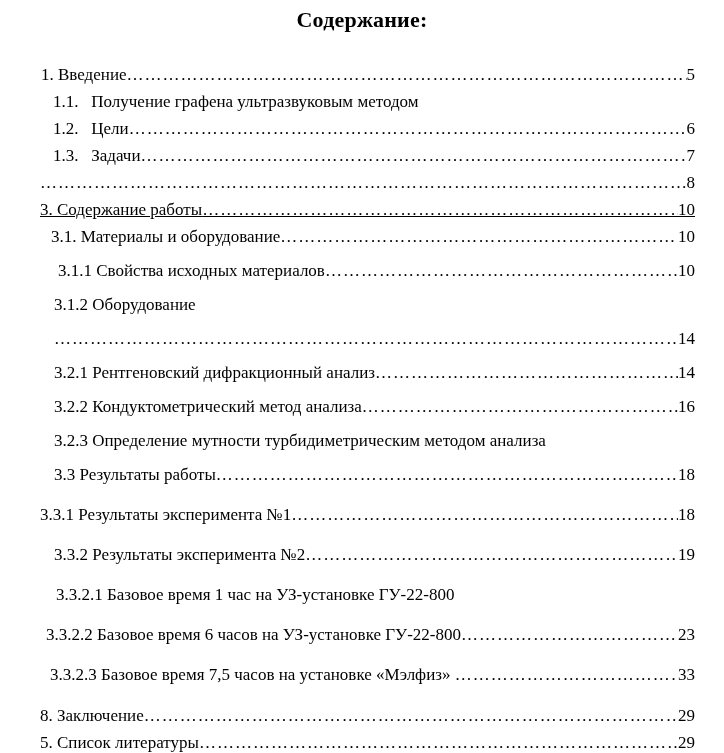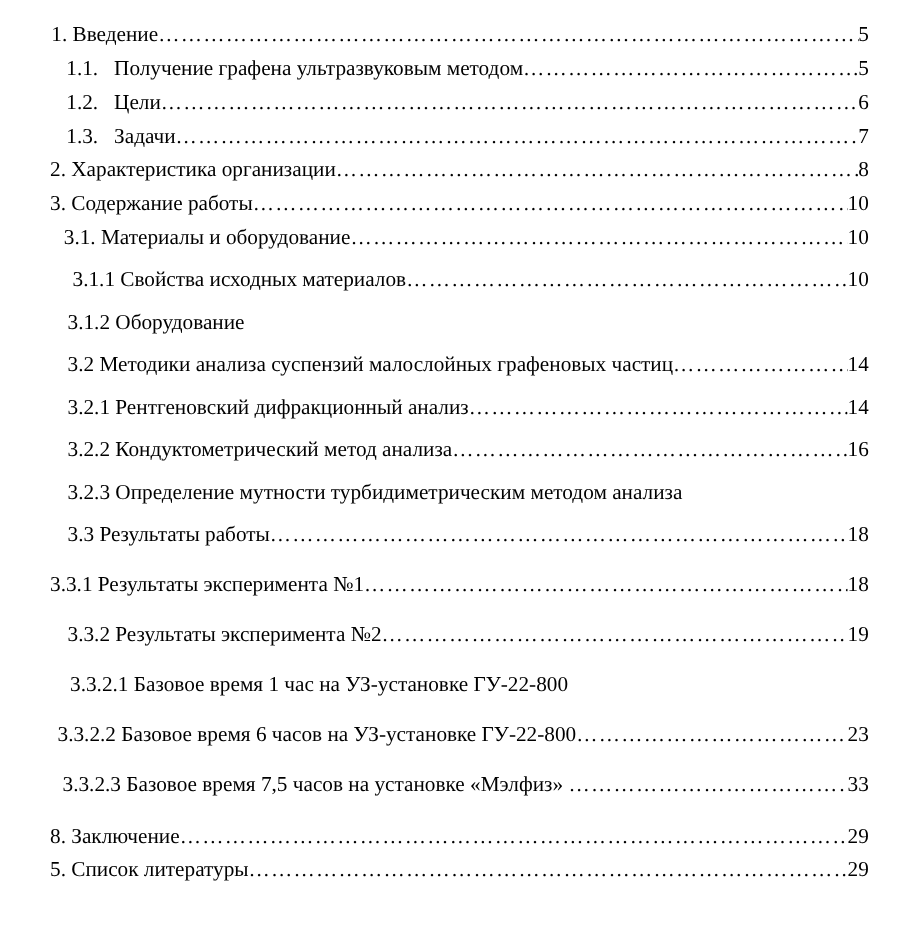--- a/index.html
+++ b/index.html
@@ -21,21 +21,21 @@
   }
   .doc-title {
     margin: 6px 0 0 0;
     text-align: center;
     font-size: 22px;
     line-height: 28px;
     font-weight: bold;
     letter-spacing: 0.2px;
   }
   .toc {
-    margin-top: 17px;
+    margin-top: 30px;
     padding-right: 29px; 
   }
   .toc-row {
     display: flex;
     align-items: baseline;
     line-height: 22px;
     height: 22px;
     font-size: 17px;
     margin-top: 5px;
     overflow: hidden;
@@ -57,68 +57,67 @@
   }
   .page-num {
     flex: 0 0 auto;
     white-space: pre;
   }
 </style>
 </head>
 <body>
 
 <div class="page">
+  <h1 class="doc-title">Содержание:</h1>
   <div class="toc" id="toc">
       <div class="toc-row" style="padding-left: 41px;">
         <span class="entry-text">1. Введение</span>
         <span class="leader">………………………………………………………………………………………………………………………………………………………………</span>
         <span class="page-num">5</span>
       </div>
-      <div class="toc-row" style="padding-left: 53px;">
+      <div class="toc-row" style="padding-left: 53px; flex-direction: column;">
         <span class="entry-text">1.1.   Получение графена ультразвуковым методом</span>
         <span class="leader">………………………………………………………………………………………………………………………………………………………………</span>
         <span class="page-num">5</span>
       </div>
       <div class="toc-row" style="padding-left: 53px;">
         <span class="entry-text">1.2.   Цели</span>
         <span class="leader">………………………………………………………………………………………………………………………………………………………………</span>
         <span class="page-num">6</span>
       </div>
       <div class="toc-row" style="padding-left: 53px;">
         <span class="entry-text">1.3.   Задачи</span>
         <span class="leader">………………………………………………………………………………………………………………………………………………………………</span>
         <span class="page-num">7</span>
       </div>
       <div class="toc-row" style="padding-left: 40px;">
-        <span class="entry-text">2. Характеристика организации</span>
         <span class="leader">………………………………………………………………………………………………………………………………………………………………</span>
         <span class="page-num">8</span>
       </div>
-      <div class="toc-row" style="padding-left: 40px;">
+      <div class="toc-row" style="padding-left: 40px; text-decoration: underline;">
         <span class="entry-text">3. Содержание работы</span>
         <span class="leader">………………………………………………………………………………………………………………………………………………………………</span>
         <span class="page-num">10</span>
       </div>
       <div class="toc-row" style="padding-left: 51px;">
         <span class="entry-text">3.1. Материалы и оборудование</span>
         <span class="leader">………………………………………………………………………………………………………………………………………………………………</span>
         <span class="page-num">10</span>
       </div>
       <div class="toc-row" style="padding-left: 58px;">
         <span class="entry-text">3.1.1 Свойства исходных материалов</span>
         <span class="leader">………………………………………………………………………………………………………………………………………………………………</span>
         <span class="page-num">10</span>
       </div>
       <div class="toc-row" style="padding-left: 54px; flex-direction: column;">
         <span class="entry-text">3.1.2 Оборудование</span>
         <span class="leader">………………………………………………………………………………………………………………………………………………………………</span>
         <span class="page-num">11</span>
       </div>
       <div class="toc-row" style="padding-left: 54px;">
-        <span class="entry-text">3.2 Методики анализа суспензий малослойных графеновых частиц</span>
         <span class="leader">………………………………………………………………………………………………………………………………………………………………</span>
         <span class="page-num">14</span>
       </div>
       <div class="toc-row" style="padding-left: 54px;">
         <span class="entry-text">3.2.1 Рентгеновский дифракционный анализ</span>
         <span class="leader">………………………………………………………………………………………………………………………………………………………………</span>
         <span class="page-num">14</span>
       </div>
       <div class="toc-row" style="padding-left: 54px;">
         <span class="entry-text">3.2.2 Кондуктометрический метод анализа</span>

